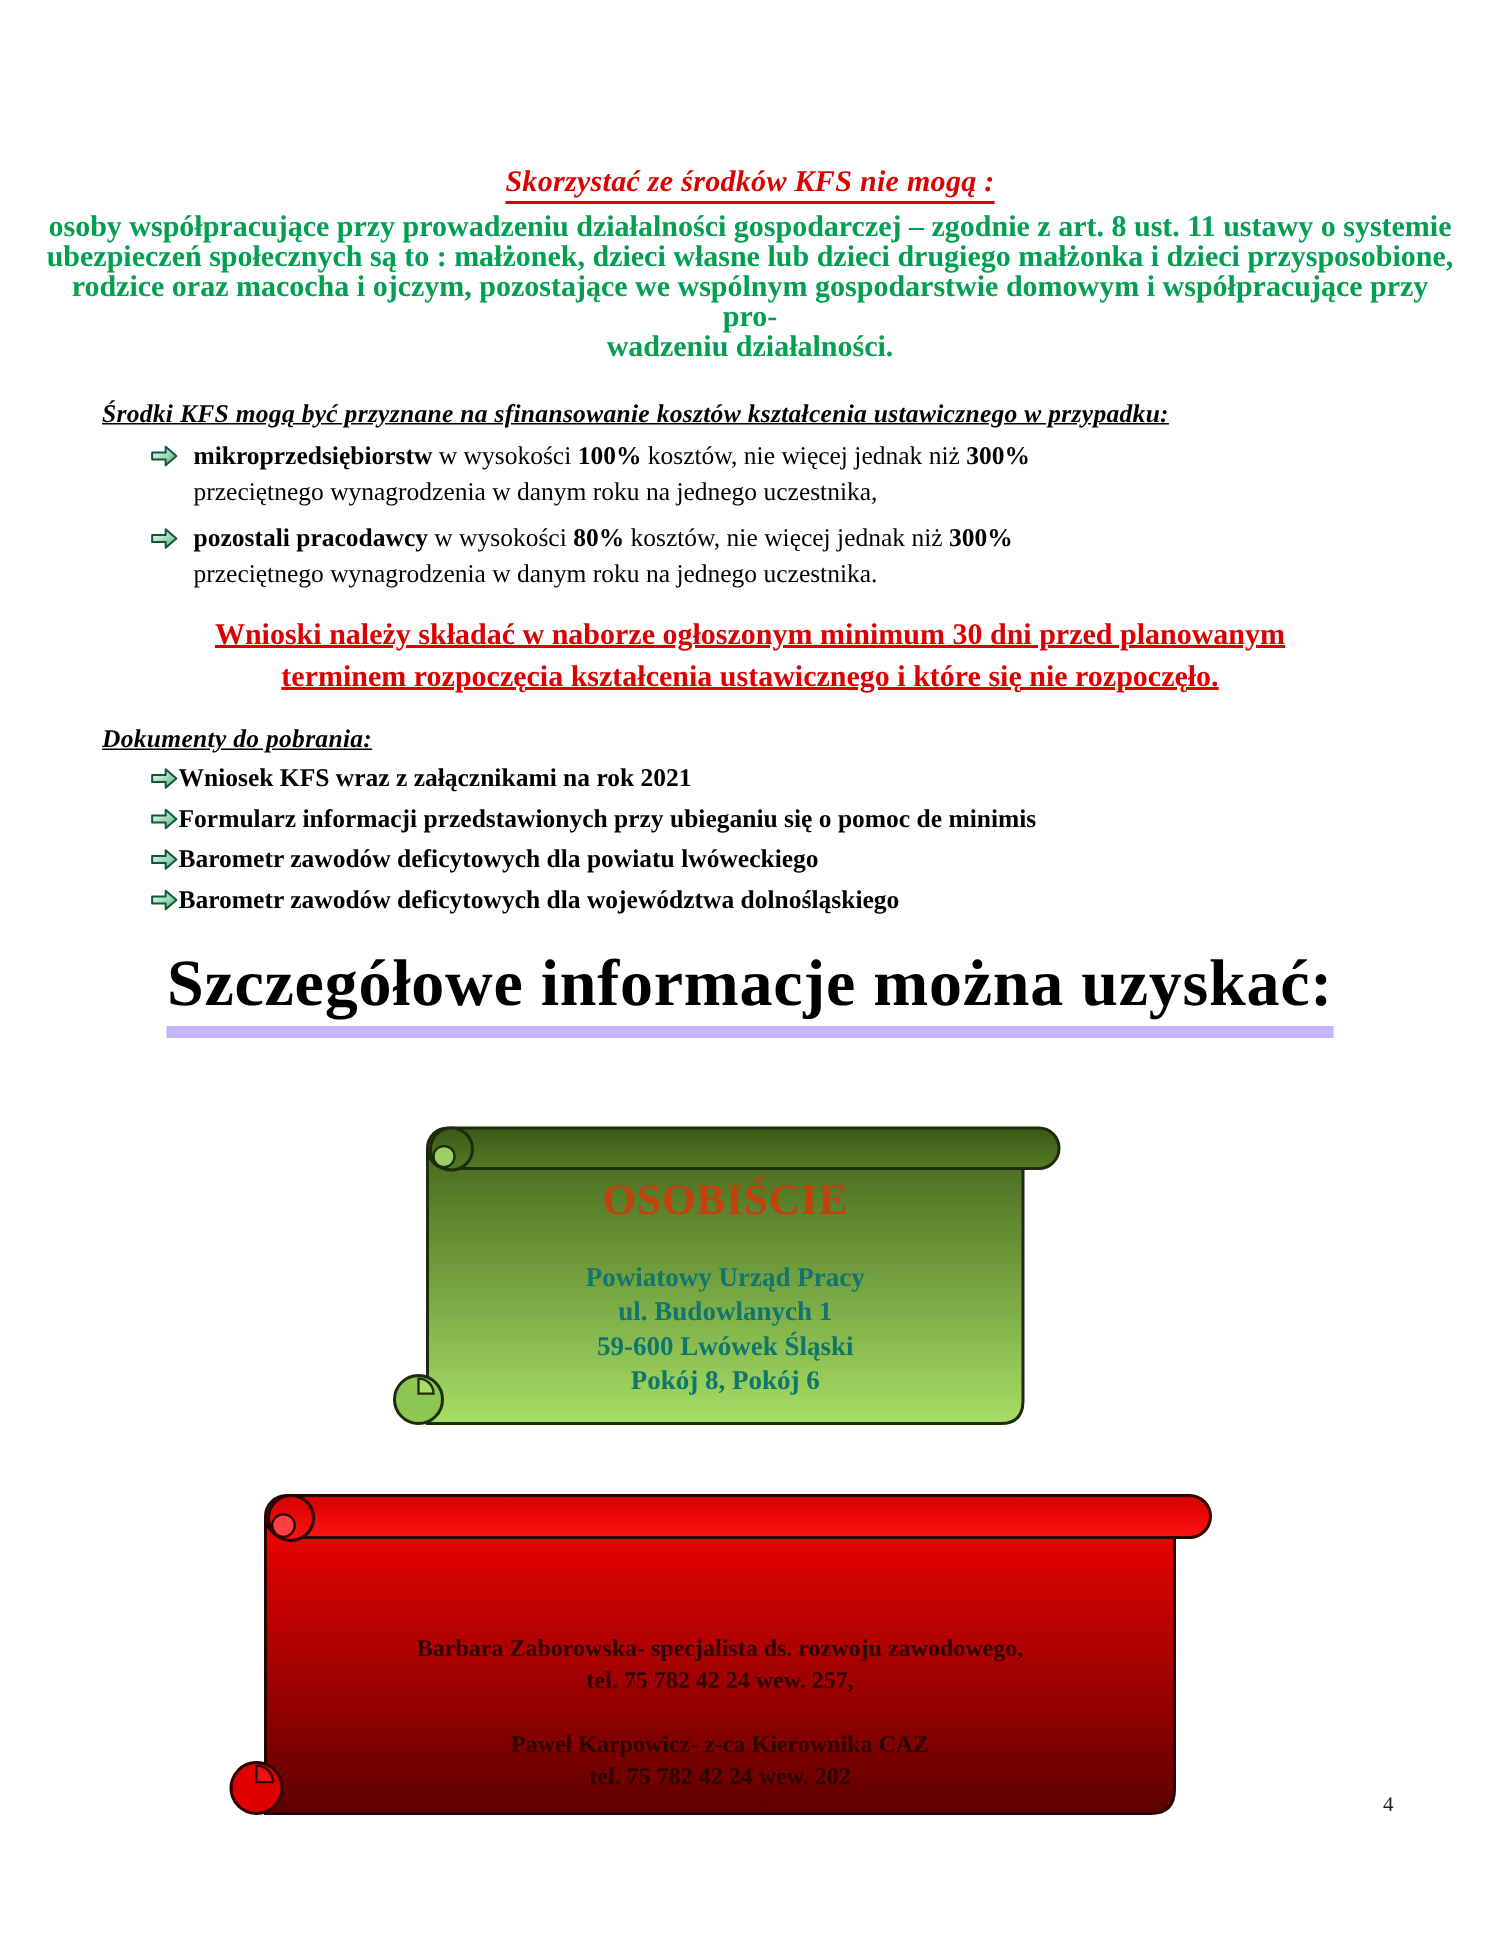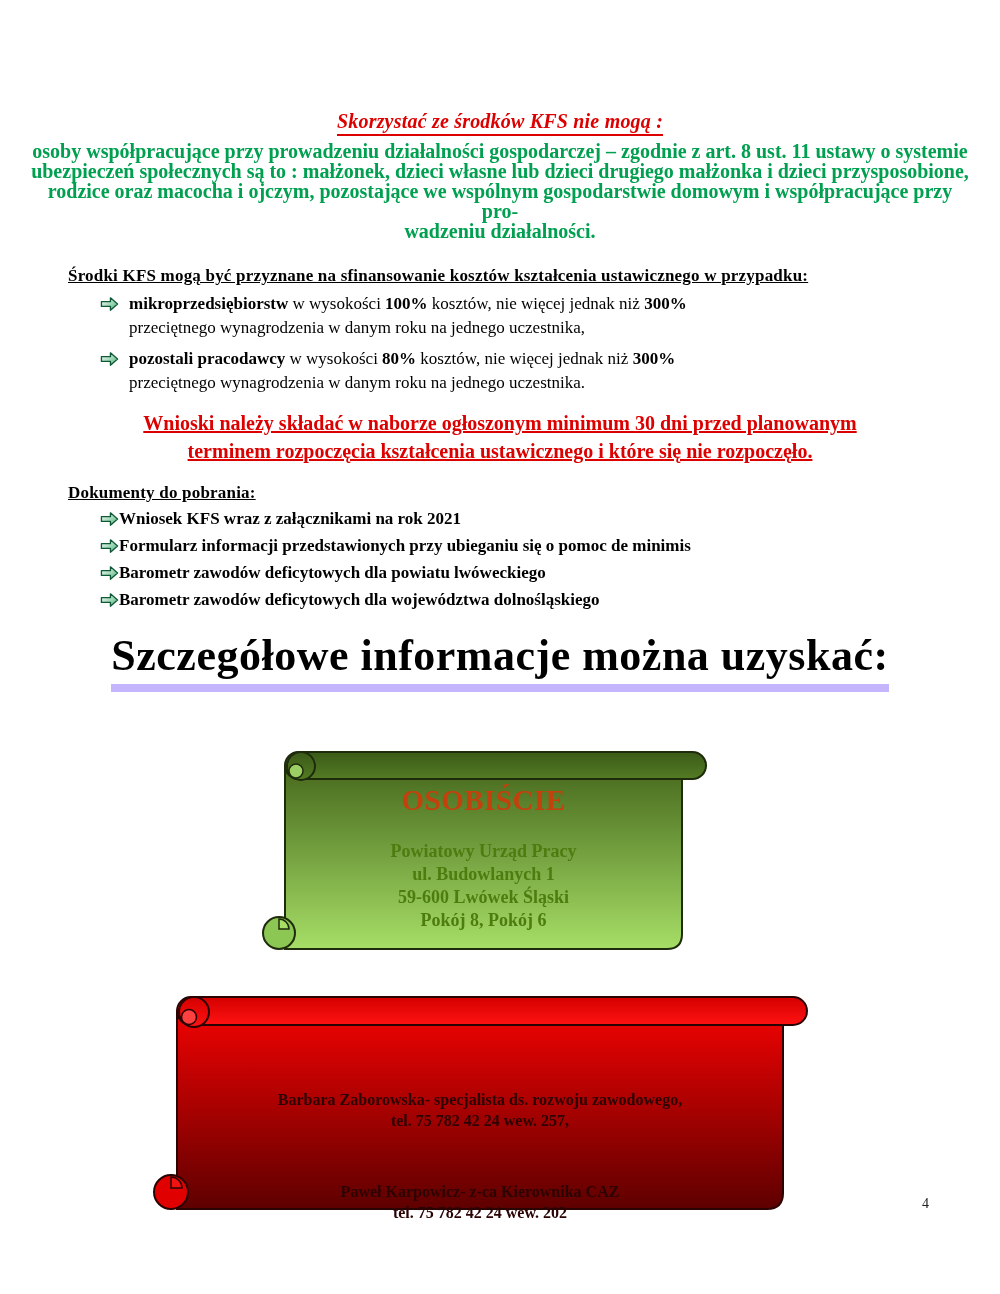--- a/index.html
+++ b/index.html
@@ -13,21 +13,21 @@
     display:inline-block;color:#dc0000;font-weight:bold;font-size:20px;
     border-bottom:2px solid #dc0000;padding-bottom:1px;letter-spacing:.2px;
   }
   .green-para{
     position:absolute;top:141px;left:30px;width:940px;text-align:center;
     color:#00a050;font-weight:bold;font-size:20px;line-height:20px;
   }
   
   .section-heading{
     position:absolute;left:68px;color:#000;font-weight:bold;font-size:17px;
-    text-decoration:underline;letter-spacing:.2px;
+    text-decoration:underline;letter-spacing:.2px;font-style:italic;
   }
   .funding-heading{top:266px;}
   .funding-list{position:absolute;left:100px;top:292px;width:780px;}
   .funding-item{display:flex;align-items:flex-start;gap:10px;margin-bottom:7px;}
   .funding-text{font-size:17px;line-height:24px;color:#000;max-width:700px;}
   .funding-text .b{font-weight:bold;}
   .funding-text .wrapline{display:block;}
   .arrow-icon{flex:0 0 auto;margin-top:4px;}
   
   .notice{position:absolute;top:409px;left:0;width:1000px;text-align:center;
@@ -47,25 +47,25 @@
   }
   
   .scroll{position:absolute;}
   .scroll svg{position:absolute;left:0;top:0;}
   .scroll-green{left:258px;top:750px;width:452px;height:206px;}
   .scroll-red{left:150px;top:995px;width:660px;height:221px;}
   .scroll-title{position:absolute;text-align:center;font-weight:bold;font-size:29px;letter-spacing:.5px;}
   .scroll-green .scroll-title{left:27px;width:397px;top:34px;color:#c2410c;}
   .scroll-red .scroll-title{left:27px;width:606px;top:38px;color:#2b0303;}
   .scroll-lines{position:absolute;text-align:center;font-weight:bold;}
-  .green-address{left:27px;width:397px;top:90px;font-size:18px;line-height:23px;color:#4d7c0f;}
+  .green-address{left:27px;width:397px;top:90px;font-size:18px;line-height:23px;color:#0f766e;}
   .phone-group{position:absolute;left:27px;width:606px;text-align:center;font-weight:bold;
     font-size:16px;line-height:21px;color:#2b0303;}
   .phone-group-1{top:94px;}
-  .phone-group-2{top:158px;margin-top:28px;}
+  .phone-group-2{top:158px;}
   
   .page-number{position:absolute;left:922px;top:1196px;font-size:14px;color:#222;}
 </style>
 </head>
 <body>
 
 <svg width="0" height="0" style="position:absolute" aria-hidden="true">
   <defs>
     <linearGradient id="arrowGrad" x1="0" y1="0" x2="1" y2="1">
       <stop offset="0" stop-color="#ffffff"></stop>

